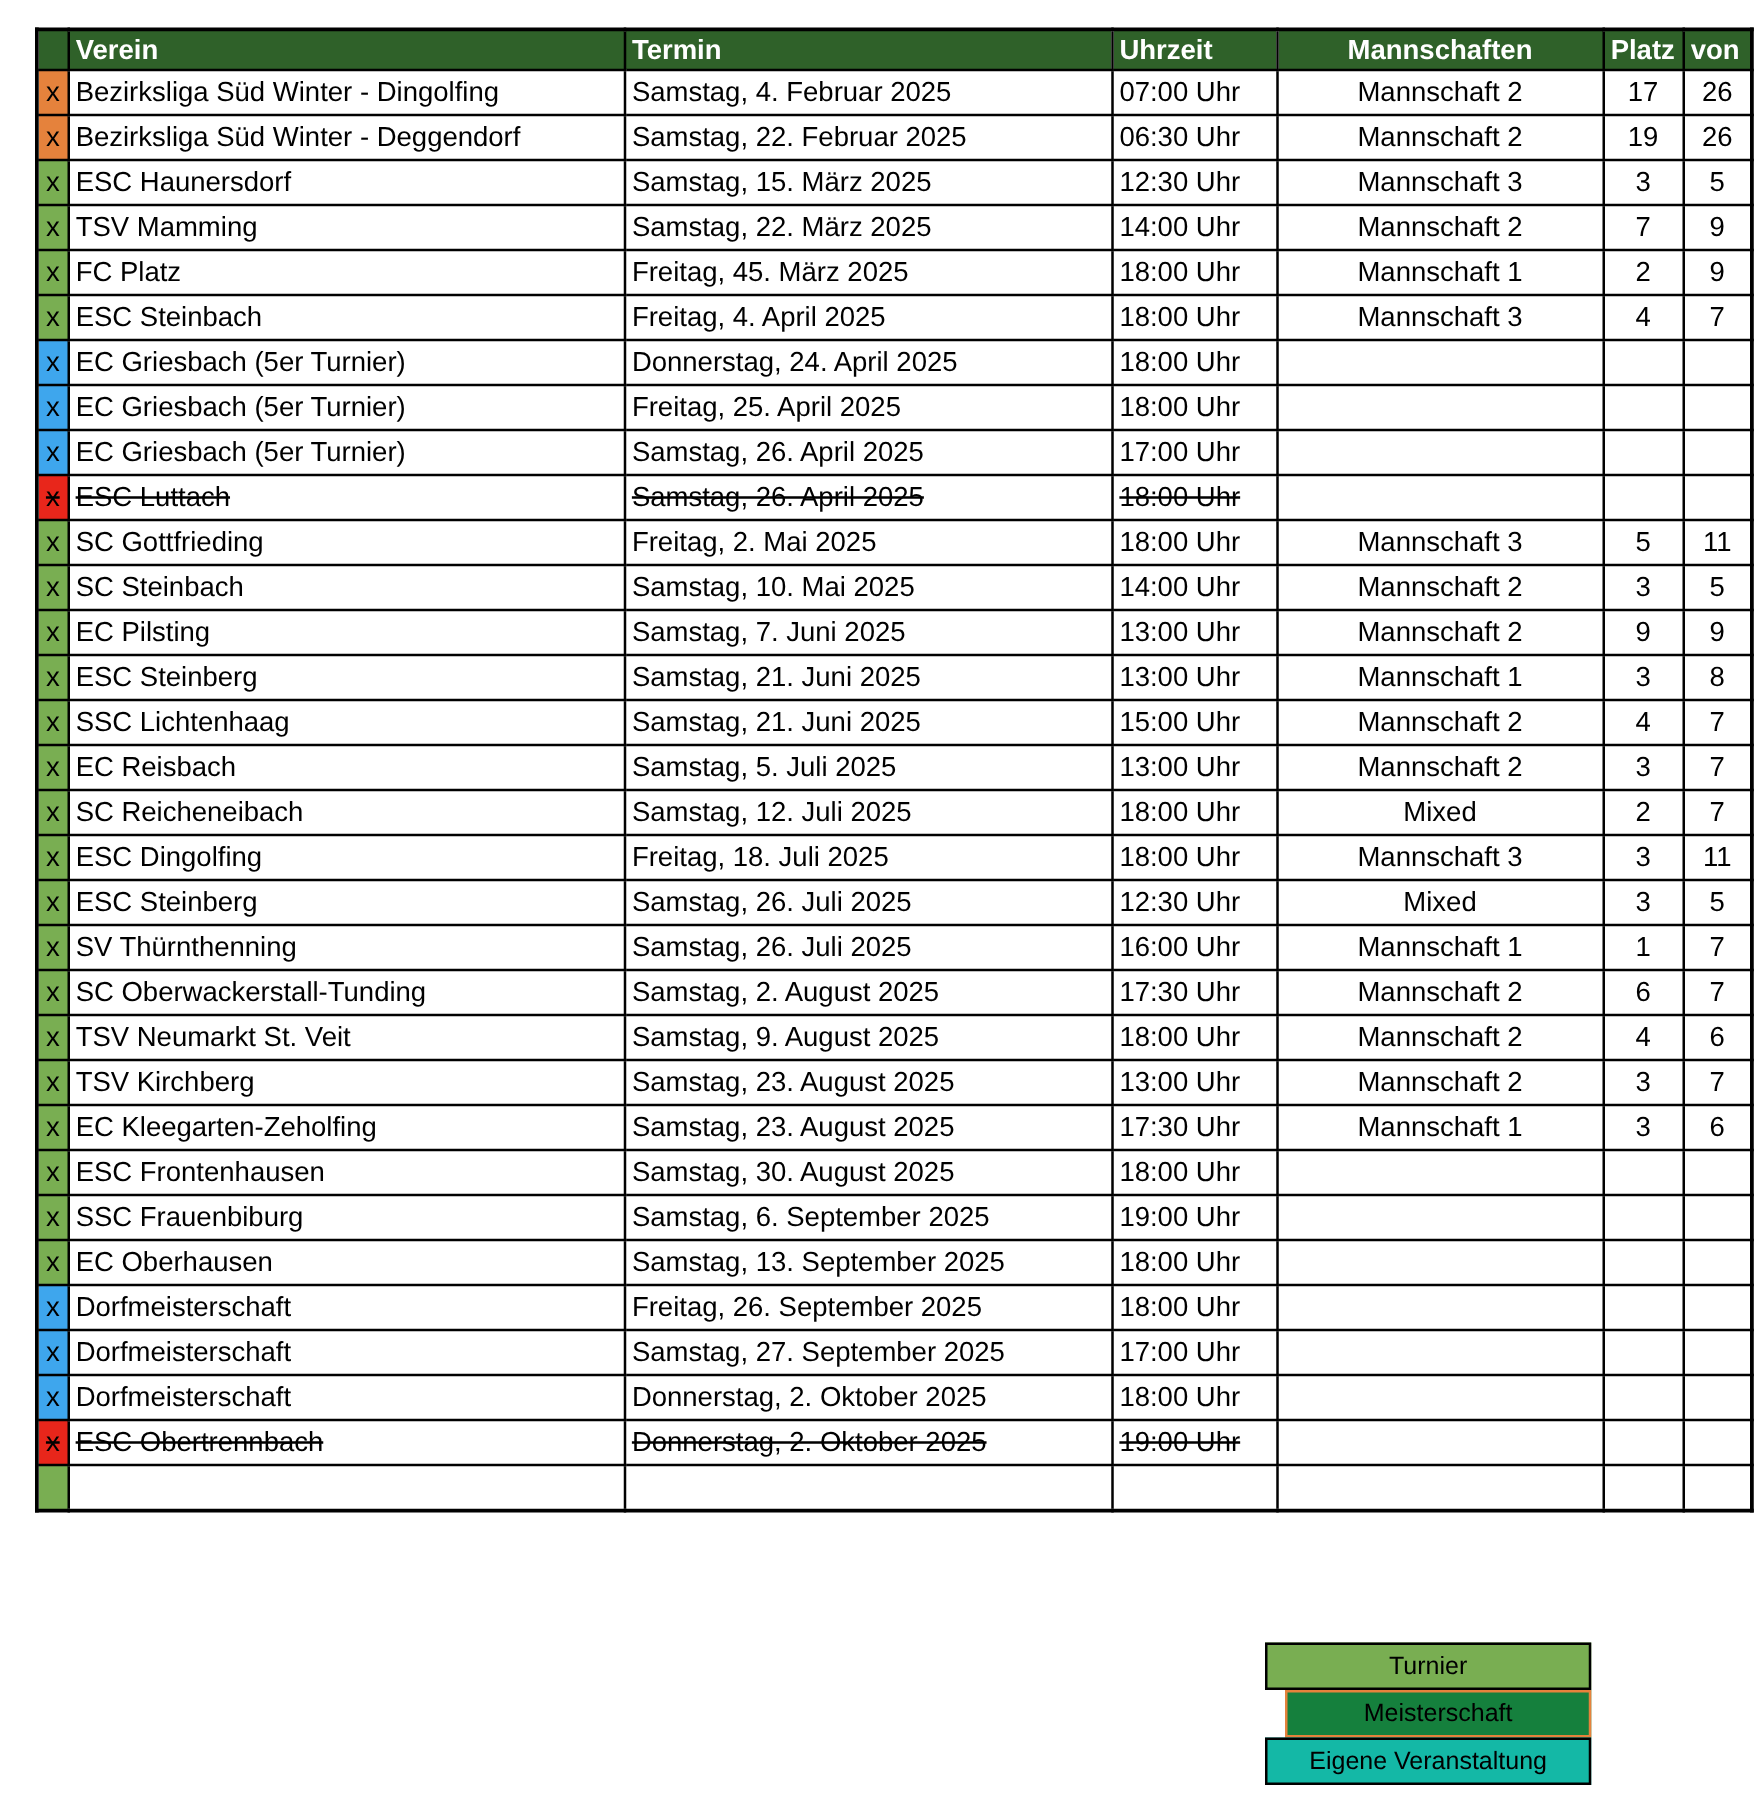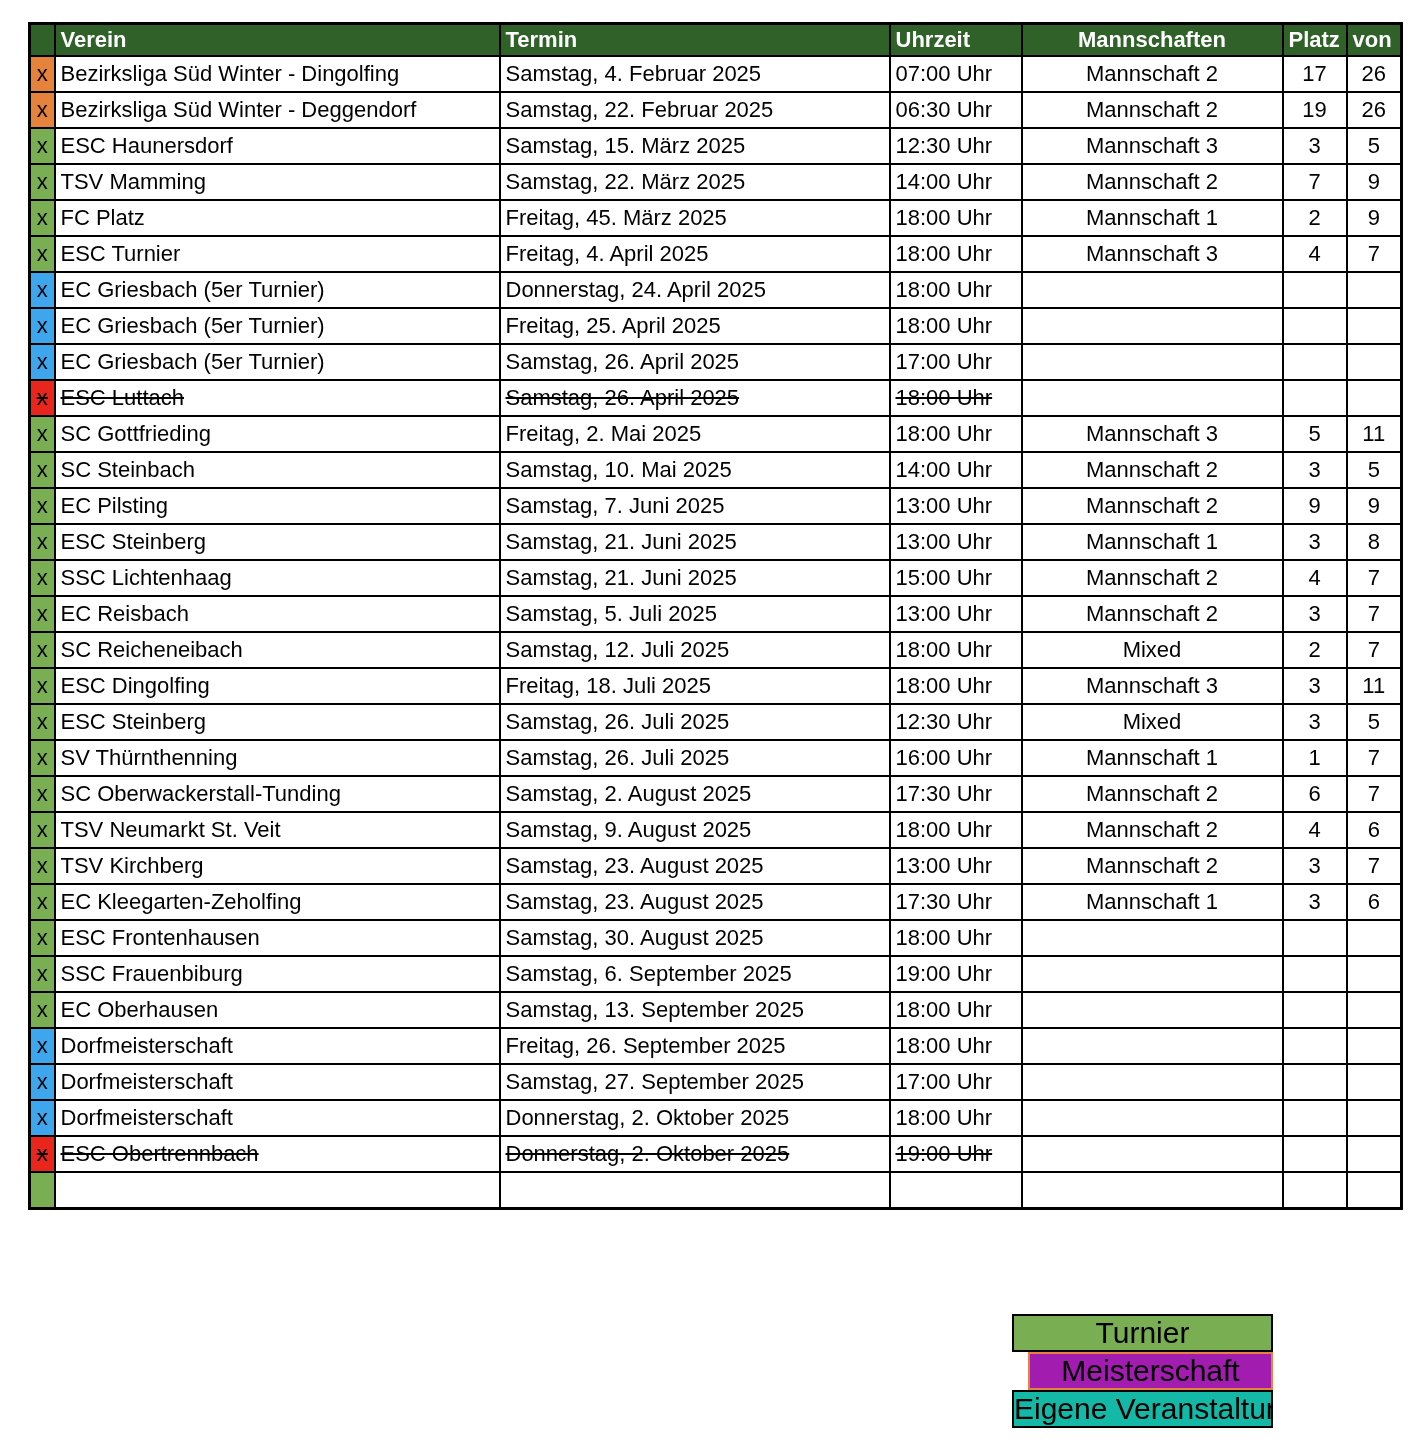--- a/index.html
+++ b/index.html
@@ -47,21 +47,21 @@
   tr.struck td{text-decoration:line-through;}
   .legend{
     position:absolute;
     left:1012px;top:1314px;
     width:261px;
   }
   .legend-row{
     height:34px;
     border:2px solid var(--border);
     text-align:center;
-    font-size:30px;
+    font-size:20px;
     line-height:34px;
     color:#000000;
     overflow:hidden;
     white-space:nowrap;
   }
 </style>
 </head>
 <body>
 
 <div class="page">
@@ -128,21 +128,21 @@
           <td class="c-marker" style="background: rgb(121, 174, 82);">x</td>
           <td class="c-verein">FC Platz</td>
           <td class="c-termin">Freitag, 45. März 2025</td>
           <td class="c-uhrzeit">18:00 Uhr</td>
           <td class="c-mann">Mannschaft 1</td>
           <td class="c-platz">2</td>
           <td class="c-von">9</td>
         </tr>
         <tr>
           <td class="c-marker" style="background: rgb(121, 174, 82);">x</td>
-          <td class="c-verein">ESC Turnier</td>
+          <td class="c-verein">ESC Steinbach</td>
           <td class="c-termin">Freitag, 4. April 2025</td>
           <td class="c-uhrzeit">18:00 Uhr</td>
           <td class="c-mann">Mannschaft 3</td>
           <td class="c-platz">4</td>
           <td class="c-von">7</td>
         </tr>
         <tr>
           <td class="c-marker" style="background: rgb(62, 166, 237);">x</td>
           <td class="c-verein">EC Griesbach (5er Turnier)</td>
           <td class="c-termin">Donnerstag, 24. April 2025</td>
@@ -376,21 +376,21 @@
           <td class="c-platz"></td>
           <td class="c-von"></td>
         </tr>
       </tbody>
   </table>
 
   <div class="legend">
     <div class="legend-row" style="background: rgb(121, 174, 82);">
       <span>Turnier</span>
     </div>
-    <div class="legend-row borderless" style="background: #a21caf; border-color: rgb(229, 130, 60); margin-left: 16px;">
+    <div class="legend-row borderless" style="background: #15803d; border-color: rgb(229, 130, 60); margin-left: 16px;">
       <span>Meisterschaft</span>
     </div>
     <div class="legend-row" style="background: #14b8a6;">
       <span>Eigene Veranstaltung</span>
     </div>
   </div>
 
 </div>
 
 </body></html>

